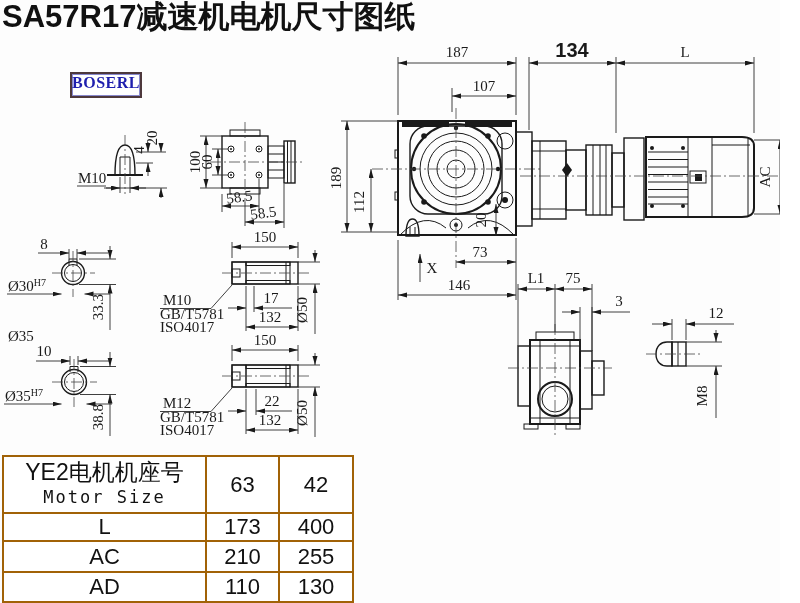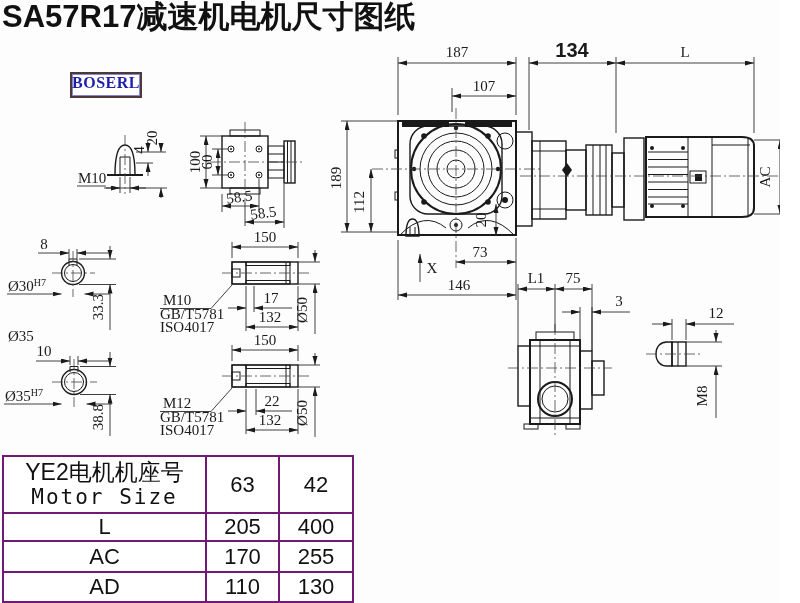--- a/index.html
+++ b/index.html
@@ -17,25 +17,25 @@
   svg .lt{stroke:#1a1a1a;stroke-width:2;fill:none;}
   svg .lm{stroke:#1a1a1a;stroke-width:1.4;fill:none;}
   svg .cl{stroke:#444;stroke-width:0.8;fill:none;stroke-dasharray:11 3 2 3;}
   svg .dm{stroke:#2a2a2a;stroke-width:0.9;fill:none;}
   svg .fl{fill:#1a1a1a;stroke:none;}
   svg text{fill:#1a1a1a;font-family:"Liberation Serif",serif;font-size:15px;}
   svg text.mid{text-anchor:middle;}
   svg text.bold{font-family:"Liberation Sans",sans-serif;font-weight:bold;font-size:20px;}
   .dim-table{position:absolute;left:2px;top:455px;border-collapse:collapse;table-layout:fixed;
         background:#fff;}
-  .dim-table td{border:2px solid #701a75;text-align:center;vertical-align:middle;padding:0;
+  .dim-table td{border:2px solid #a16207;text-align:center;vertical-align:middle;padding:0;
         font-family:"Liberation Sans",sans-serif;color:#111;}
   .dim-table .num{font-size:22px;}
   .hdr-cn{font-size:23px;line-height:26px;}
-  .hdr-en{font-family:"DejaVu Sans Mono",monospace;font-size:21px;line-height:25px;letter-spacing:2px;}
+  .hdr-en{font-family:"DejaVu Sans Mono",monospace;font-size:17px;line-height:25px;letter-spacing:2px;}
 </style>
 </head>
 <body>
 
 <div id="stage">
 
   <div id="page-title">SA57R17减速机电机尺寸图纸</div>
   <div id="logo">
     <span>BOSERL</span>
   </div>
@@ -343,26 +343,26 @@
         <tr style="height:57px">
       <td>
         <div class="hdr-cn">YE2电机机座号</div>
         <div class="hdr-en">Motor Size</div>
       </td>
       <td class="num">63</td>
       <td class="num">42</td>
     </tr>
     <tr style="height:28px">
       <td class="num">L</td>
-      <td class="num">205</td>
+      <td class="num">173</td>
       <td class="num">400</td>
     </tr>
     <tr style="height:31px">
       <td class="num">AC</td>
-      <td class="num">170</td>
+      <td class="num">210</td>
       <td class="num">255</td>
     </tr>
     <tr style="height:30px">
       <td class="num">AD</td>
       <td class="num">110</td>
       <td class="num">130</td>
     </tr>
   </tbody>
     </table>
 

